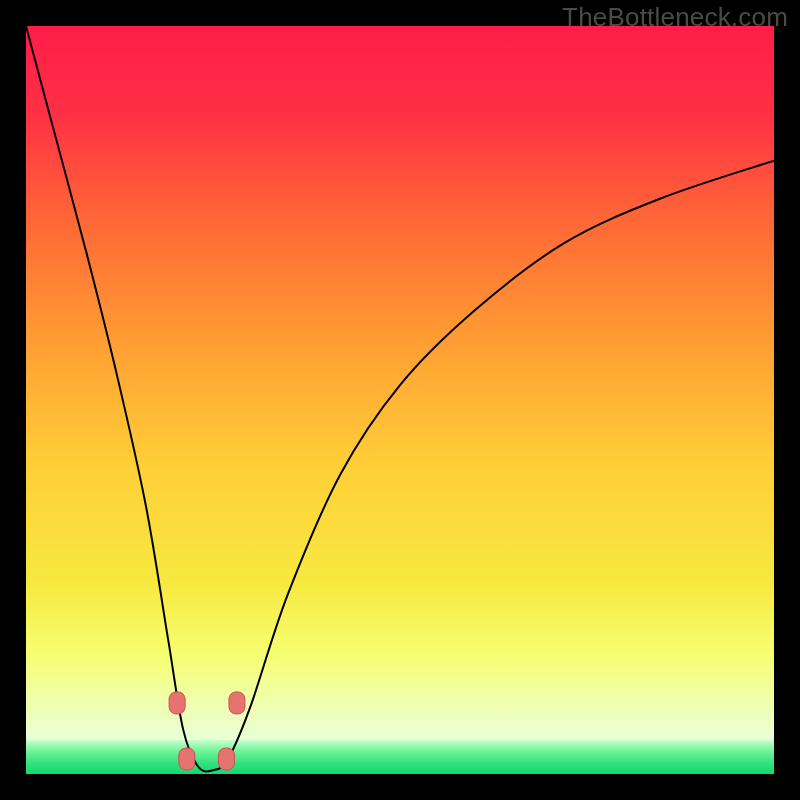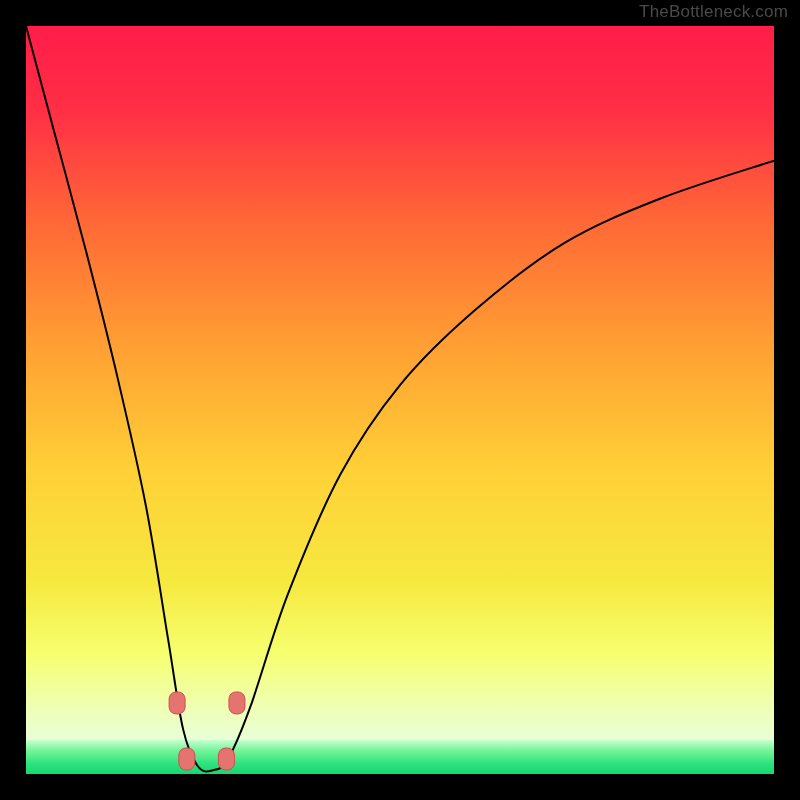--- a/index.html
+++ b/index.html
@@ -41,21 +41,21 @@
     position: absolute;
     left: 0; top: 0;
     width: 748px;
     height: 748px;
   }
   .watermark {
     position: absolute;
     top: 2px;
     right: 12px;
     color: #4a4a4a;
-    font-size: 17px;
+    font-size: 26px;
     letter-spacing: 0.2px;
     font-weight: 500;
   }
 </style>
 </head>
 <body>
 
 <div class="watermark">TheBottleneck.com</div>
 
 <div class="frame">

